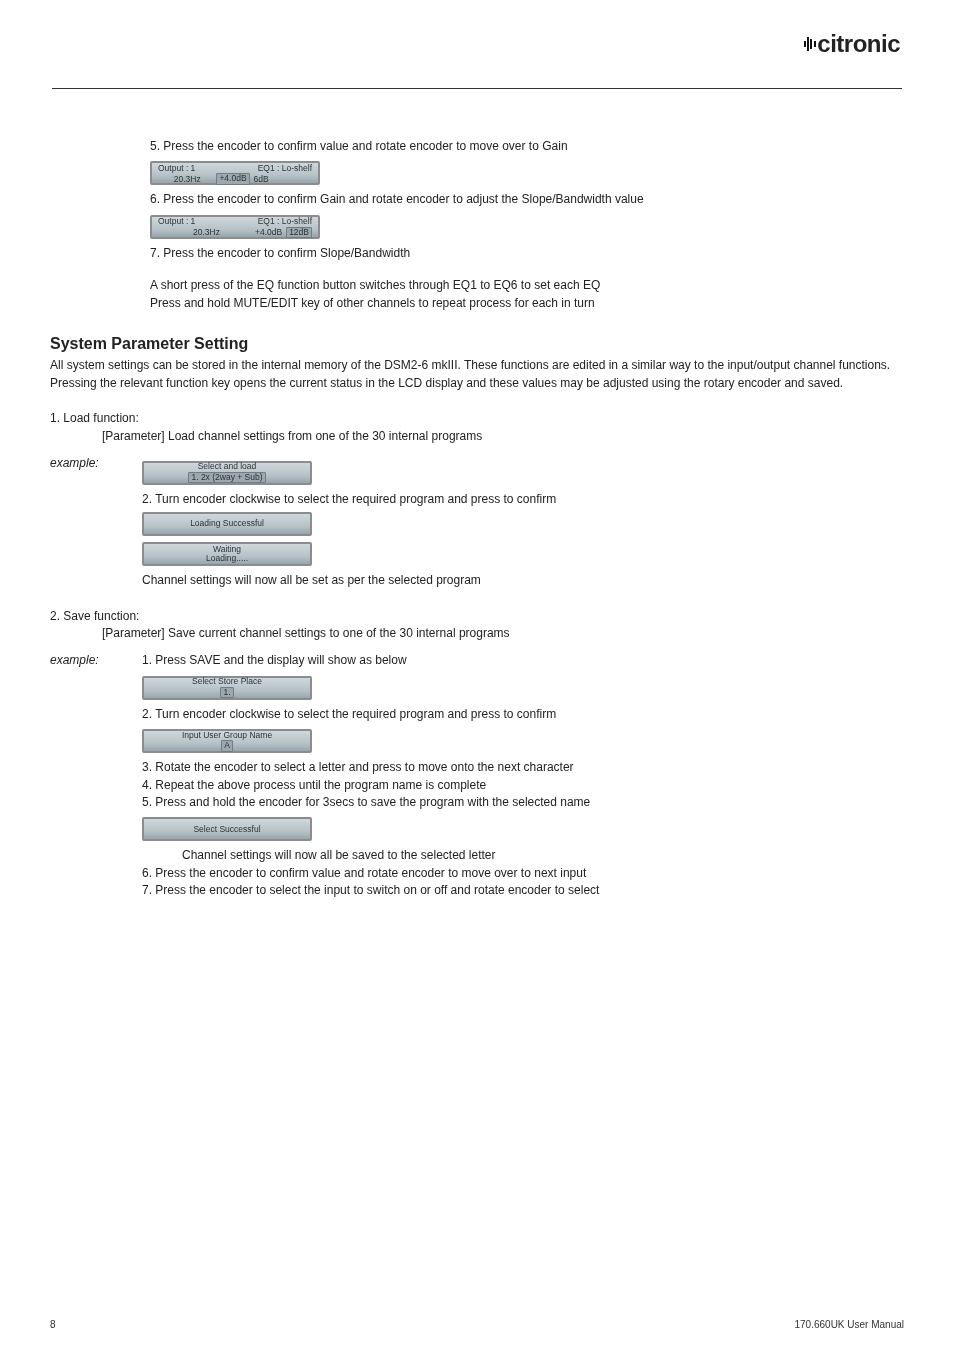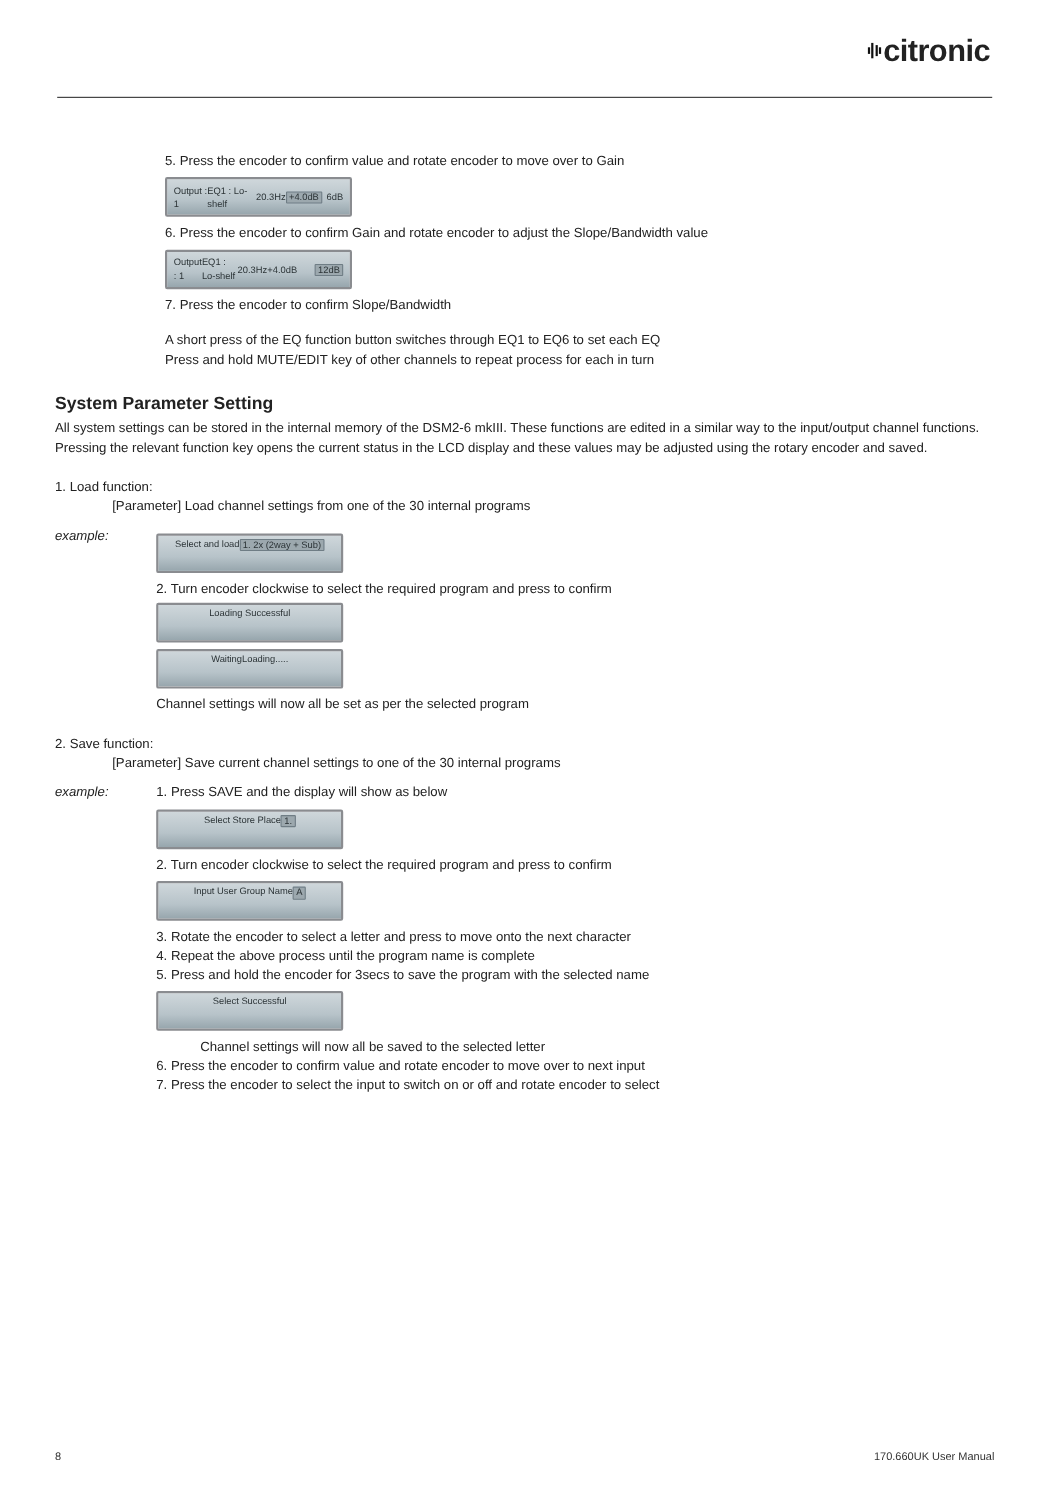--- a/index.html
+++ b/index.html
@@ -16,21 +16,21 @@
     min-height: 1350px;
     position: relative;
     box-sizing: border-box;
     padding: 28px 50px 24px 50px;
   }
   .brand {
     position: absolute;
     top: 30px;
     right: 54px;
     font-weight: 700;
-    font-size: 28px;
+    font-size: 24px;
     letter-spacing: -0.5px;
     display: flex;
     align-items: center;
   }
   .brand-icon {
     display: inline-flex;
     align-items: center;
     margin-right: 1px;
   }
   .brand-icon span {
@@ -54,33 +54,33 @@
     margin-top: 110px;
     line-height: 1.45;
   }
   .indent1 { margin-left: 100px; }
   .indent2 { margin-left: 52px; }
   .step-gap { margin-top: 6px; }
   .para-gap { margin-top: 14px; }
 
   .lcd {
     width: 170px;
-    height: 36px;
+    height: 24px;
     border: 2px solid #8a8c90;
     border-radius: 2px;
     background: linear-gradient(#cfd7db 0%, #b7c3c9 60%, #97a6ad 100%);
     margin: 6px 0 6px 0;
     font-family: Arial, sans-serif;
     font-size: 8.5px;
     color: #2b3336;
     position: relative;
     box-sizing: border-box;
     padding: 3px 6px;
     display: flex;
-    flex-direction: row;
+    flex-direction: column;
     justify-content: center;
   }
   .lcd-row {
     display: flex;
     justify-content: space-between;
     align-items: center;
     min-height: 11px;
   }
   .lcd-center {
     display: block;
@@ -168,21 +168,21 @@
 
     <div class="indent1">
       <div class="lcd">
         <div class="lcd-row">
           <span>Output : 1</span>
           <span>EQ1 : Lo-shelf</span>
         </div>
         <div class="lcd-row">
           <span style="flex:1; text-align:center;">20.3Hz</span>
           <span style="flex:0 0 auto;">+4.0dB</span>
-          <span style="padding-left:16px;"><span class="hl">12dB</span></span>
+          <span style="padding-left:4px;"><span class="hl">12dB</span></span>
         </div>
       </div>
     </div>
 
     <div class="indent1 step-gap">7. Press the encoder to confirm Slope/Bandwidth</div>
 
     <div class="indent1 para-gap mutectxt">
       <div>A short press of the EQ function button switches through EQ1 to EQ6 to set each EQ</div>
       <div>Press and hold MUTE/EDIT key of other channels to repeat process for each in turn</div>
     </div>

